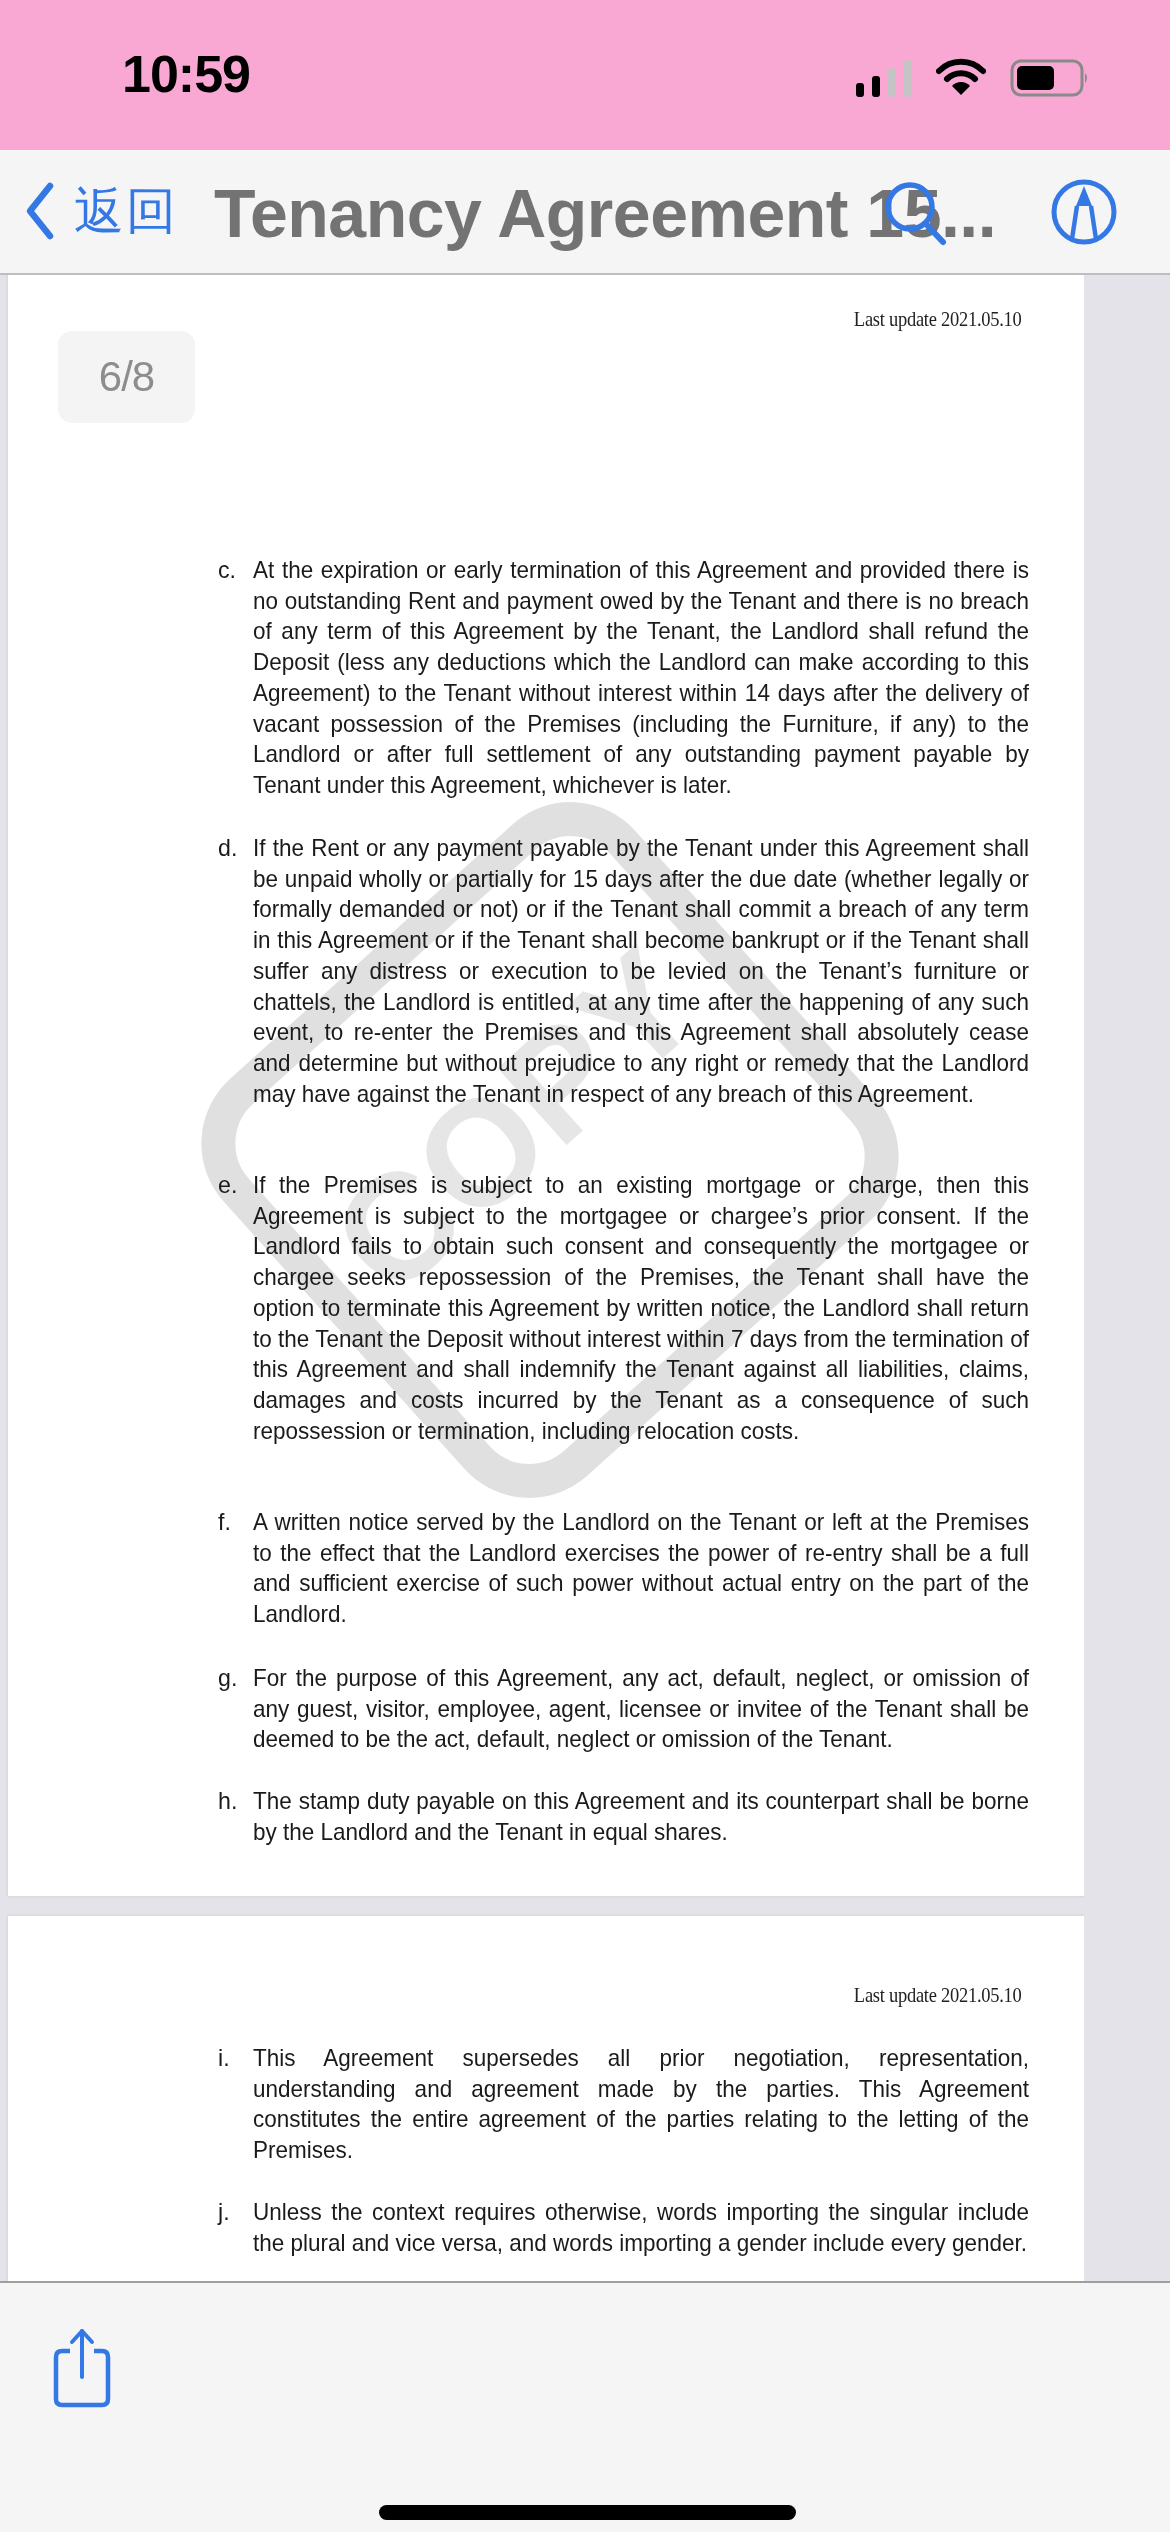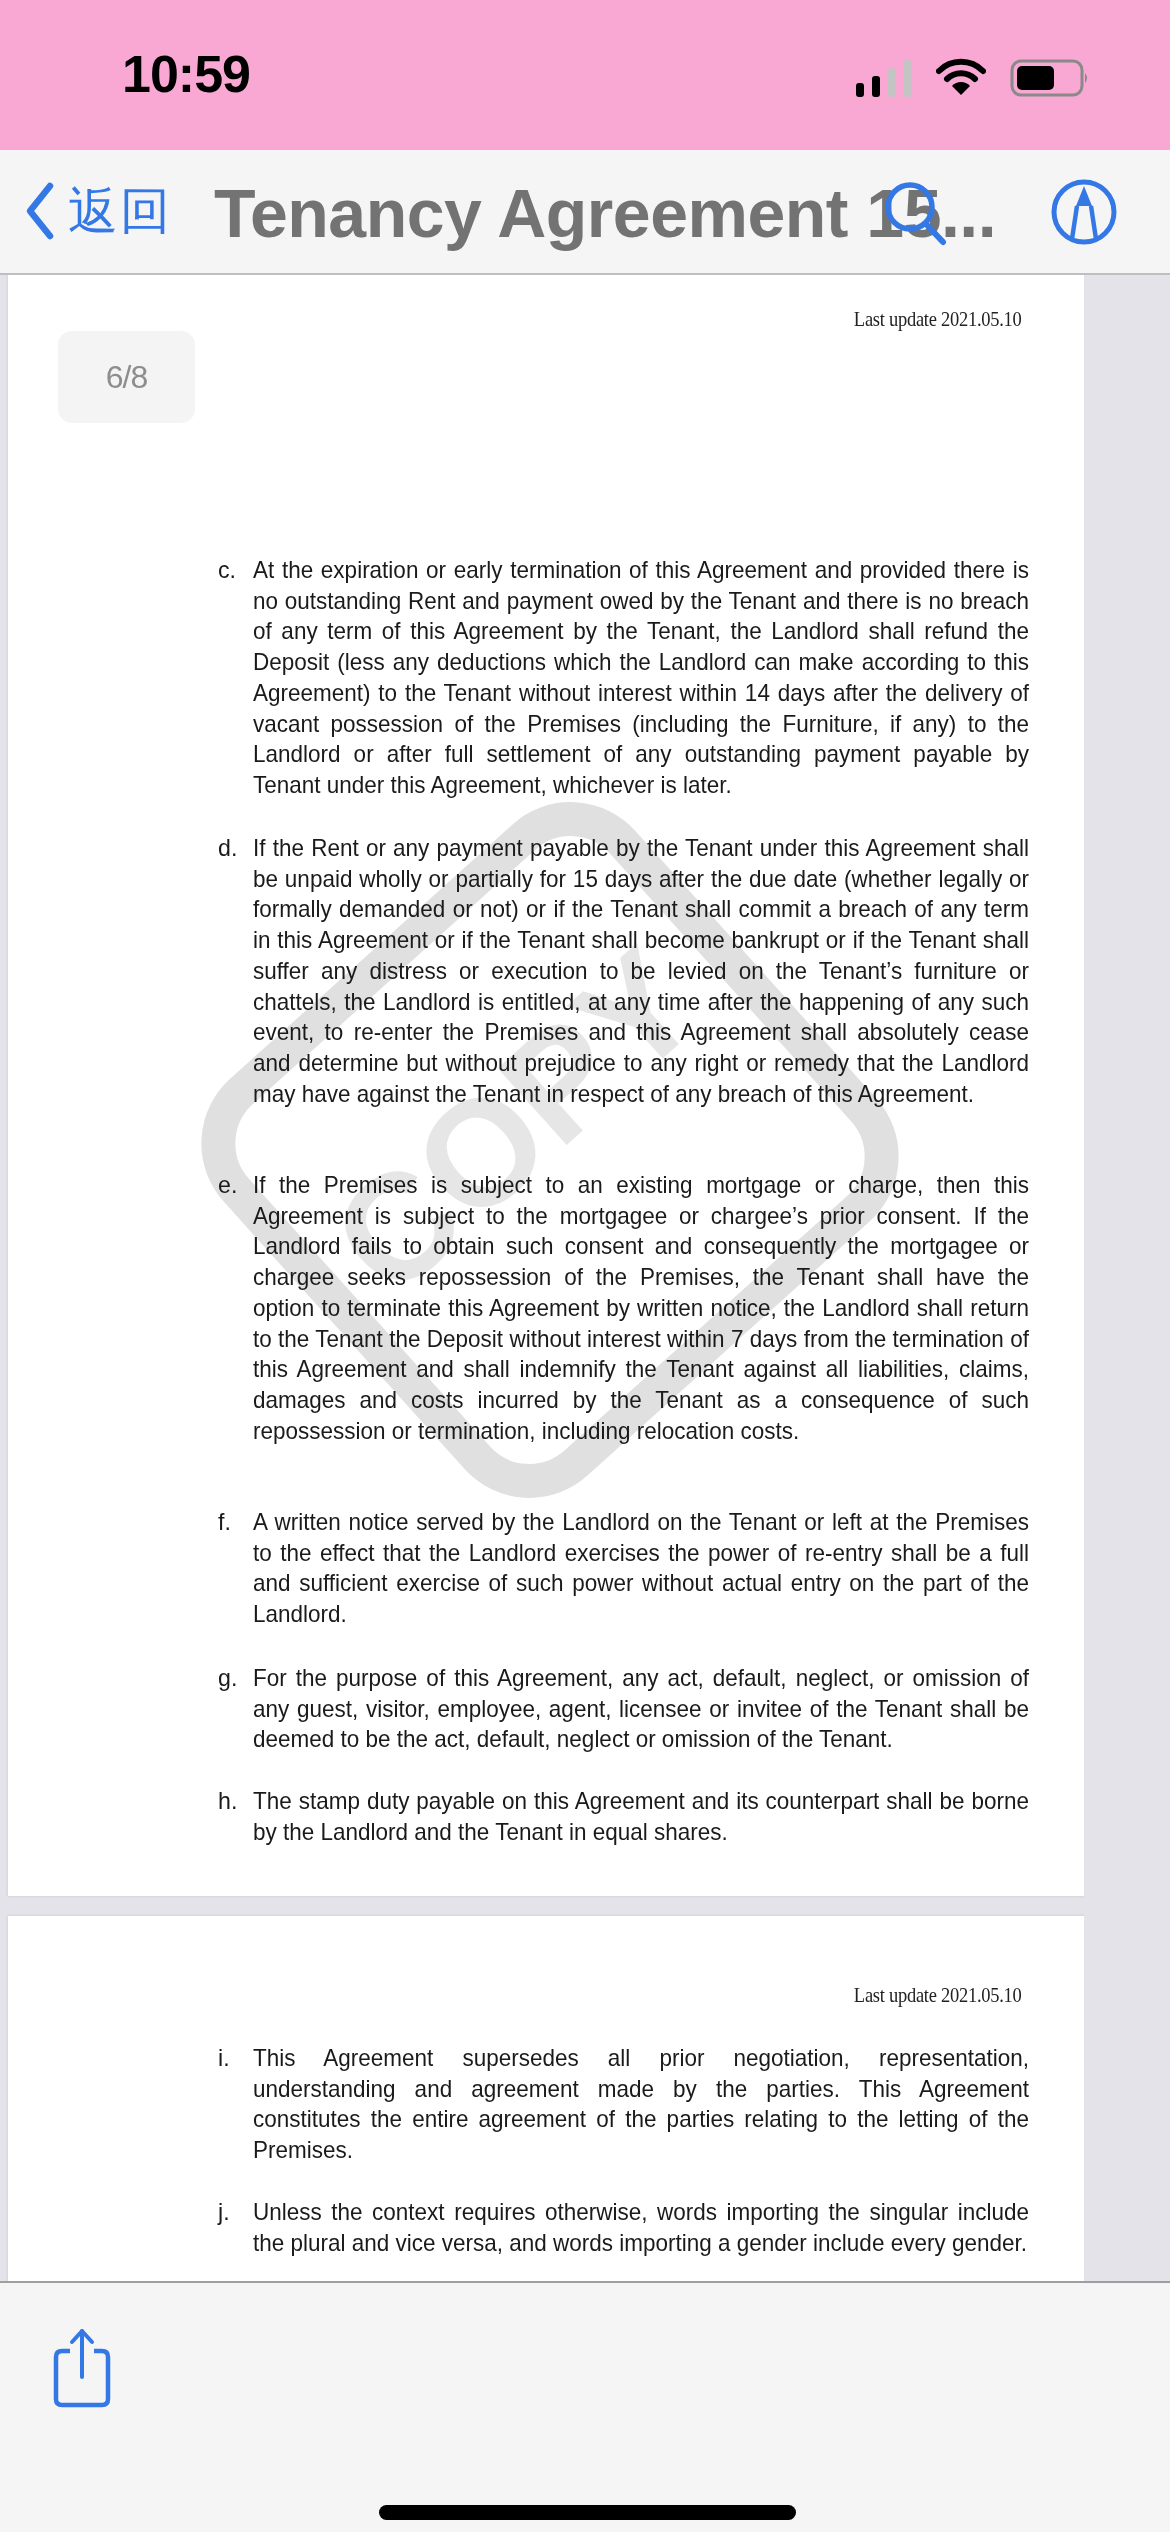--- a/index.html
+++ b/index.html
@@ -12,36 +12,36 @@
   .status-bar { position: absolute; left: 0; top: 0; width: 1170px; height: 150px; background: #f9a8d4; z-index: 20; }
   .time { position: absolute; left: 122px; top: 44px; font-size: 52px; font-weight: 600; color: #000; letter-spacing: -1px; font-family: "Liberation Sans", sans-serif; }
   .signal { position: absolute; left: 856px; top: 59px; width: 60px; height: 38px; }
   .signal span { position: absolute; bottom: 0; width: 8px; border-radius: 3px; }
   .wifi { position: absolute; left: 936px; top: 57px; width: 50px; height: 40px; }
   .battery { position: absolute; left: 1010px; top: 58px; width: 80px; height: 40px; }
   
   .nav-bar { position: absolute; left: 0; top: 150px; width: 1170px; height: 123px; background: #f5f5f5; border-bottom: 2px solid #bdbdc2; z-index: 20; }
   .back-button { position: absolute; left: 20px; top: 26px; height: 70px; display: flex; align-items: center; cursor: pointer; }
   .back-chevron { width: 40px; height: 62px; }
-  .back-label { color: #3478e5; font-size: 50px; margin-left: 8px; font-family: "DejaVu Sans", sans-serif; letter-spacing: 2px; }
+  .back-label { color: #3478e5; font-size: 50px; margin-left: 14px; font-family: "DejaVu Sans", sans-serif; letter-spacing: 2px; }
   .doc-title { position: absolute; left: 214px; top: 24px; font-size: 68px; font-weight: 700; color: #737373; white-space: nowrap; letter-spacing: -0.5px; }
   .search-btn { position: absolute; left: 880px; top: 22px; width: 70px; height: 80px; cursor: pointer; }
   .markup-btn { position: absolute; left: 1048px; top: 22px; width: 72px; height: 80px; cursor: pointer; }
   
   .doc-area { position: absolute; left: 0; top: 275px; width: 1084px; height: 2006px; overflow: hidden; background: #e4e3e9; }
   .page { position: absolute; left: 8px; width: 1154px; background: #fff; overflow: hidden; box-shadow: 0 0 3px rgba(0,0,0,0.12); }
   .page-6 { top: -400px; height: 2021px; }
   .page-7 { top: 1641px; height: 1400px; }
   .last-update { position: absolute; right: 140px; font-family: "Liberation Serif", serif; font-size: 21px; color: #222; transform: scaleX(0.88); transform-origin: right top; letter-spacing: -0.3px; }
   .clause { position: absolute; left: 210px; width: 815px; font-size: 23.2px; line-height: 30.7px; color: #1a1a1a; }
   .clause .marker { position: absolute; left: 0; top: 0; width: 35px; }
   .clause .body { margin-left: 35px; text-align: justify; display: block; transform: scaleX(0.97); transform-origin: left top; width: 800px; }
   .watermark { position: absolute; left: 172px; top: 885px; width: 740px; height: 780px; pointer-events: none; }
   .scrollbar { position: absolute; left: 1152px; top: 1206px; width: 8px; height: 372px; background: #a6a6a6; border-radius: 4px; z-index: 5; cursor: pointer; }
-  .page-indicator { position: absolute; left: 58px; top: 56px; width: 137px; height: 92px; border-radius: 14px; background: rgba(243,243,243,0.92); display: flex; align-items: center; justify-content: center; font-size: 32px; color: #8d8d8d; z-index: 6; letter-spacing: -1px; }
+  .page-indicator { position: absolute; left: 58px; top: 56px; width: 137px; height: 92px; border-radius: 14px; background: rgba(243,243,243,0.92); display: flex; align-items: center; justify-content: center; font-size: 42px; color: #8d8d8d; z-index: 6; letter-spacing: -1px; }
   
   .bottom-bar { position: absolute; left: 0; top: 2281px; width: 1170px; height: 251px; background: #f5f5f5; border-top: 2px solid #9e9e9e; z-index: 20; }
   .share-btn { position: absolute; left: 50px; top: 40px; width: 68px; height: 90px; cursor: pointer; }
   .home-indicator { position: absolute; left: 379px; top: 222px; width: 417px; height: 15px; border-radius: 8px; background: #000; }
 </style>
 </head>
 <body>
 
 <div class="status-bar">
   <div class="time">10:59</div>

